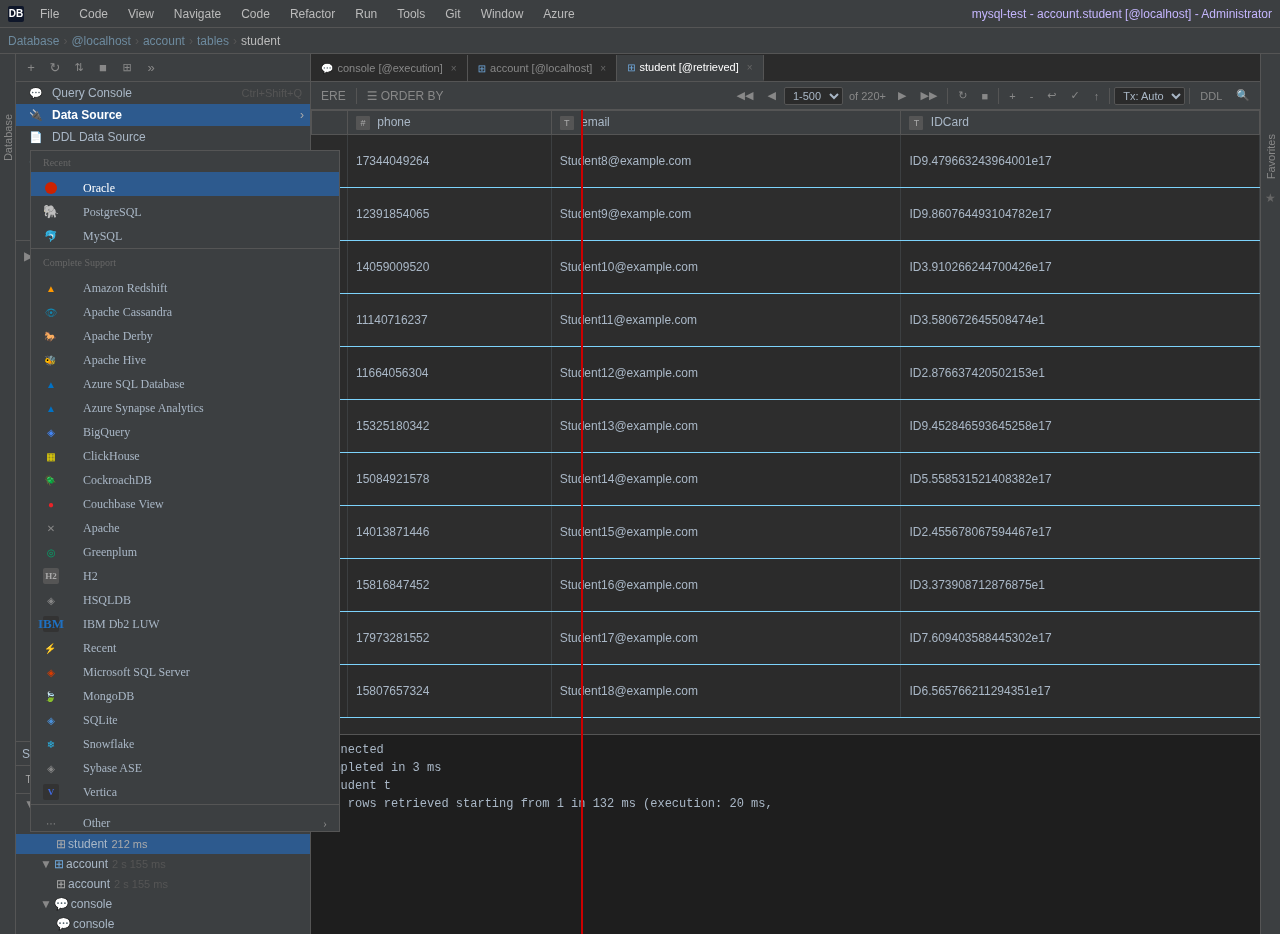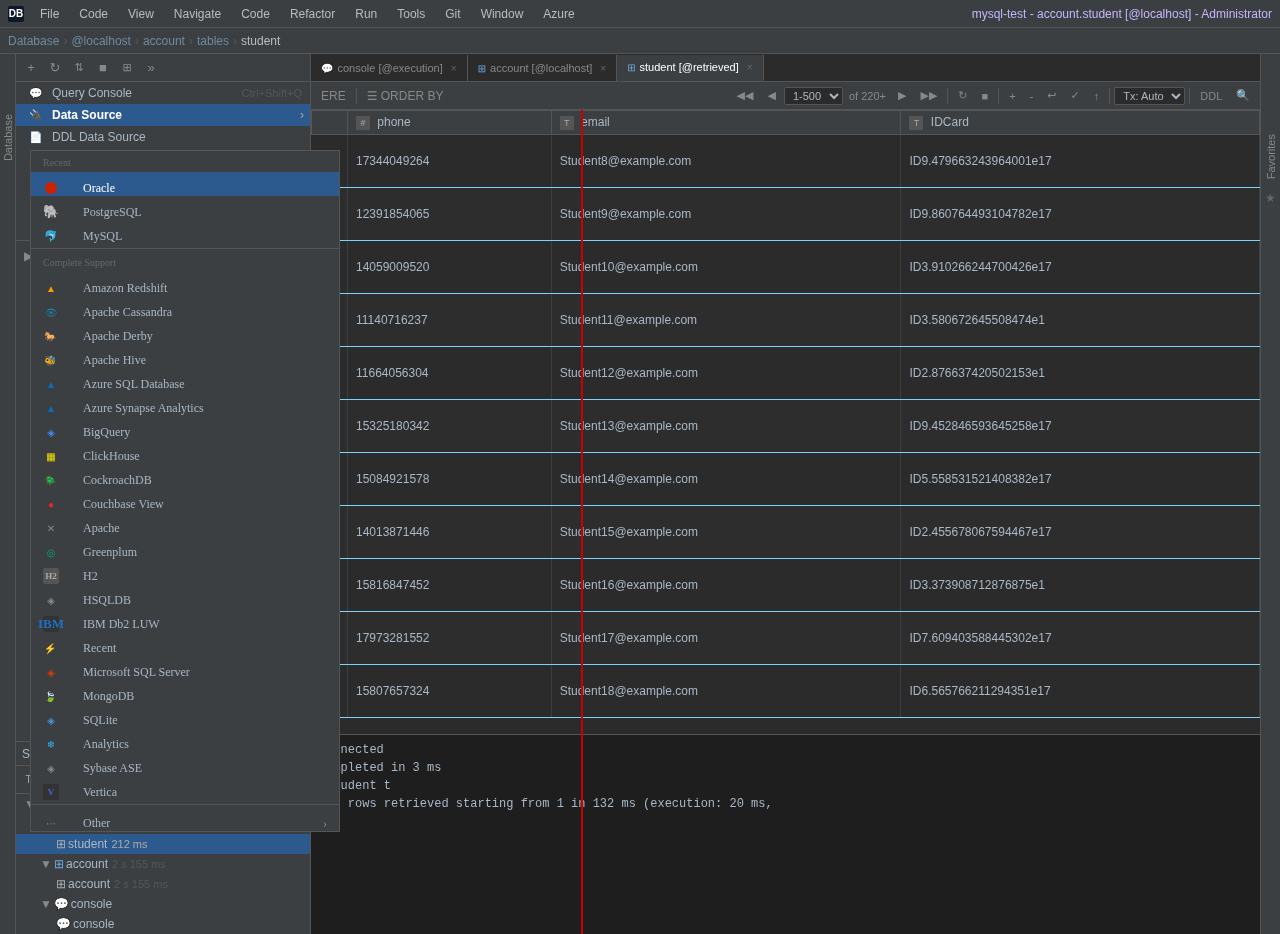--- a/index.html
+++ b/index.html
@@ -516,21 +516,21 @@
       <div class="menu-item-row">
         <span class="mi-icon" style="font-size:10px;color:#4db33d;">🍃</span>
         <span>MongoDB</span>
       </div>
       <div class="menu-item-row">
         <span class="mi-icon" style="font-size:10px;color:#4a90d9;">◈</span>
         <span>SQLite</span>
       </div>
       <div class="menu-item-row">
         <span class="mi-icon" style="font-size:10px;color:#29b5e8;">❄</span>
-        <span>Analytics</span>
+        <span>Snowflake</span>
       </div>
       <div class="menu-item-row">
         <span class="mi-icon" style="font-size:10px;color:#888;">◈</span>
         <span>Sybase ASE</span>
       </div>
       <div class="menu-item-row">
         <span class="mi-icon" style="font-size:9px;font-weight:bold;color:#4169e1;background:#333;border-radius:2px;padding:1px 2px;">V</span>
         <span>Vertica</span>
       </div>
     </div>

